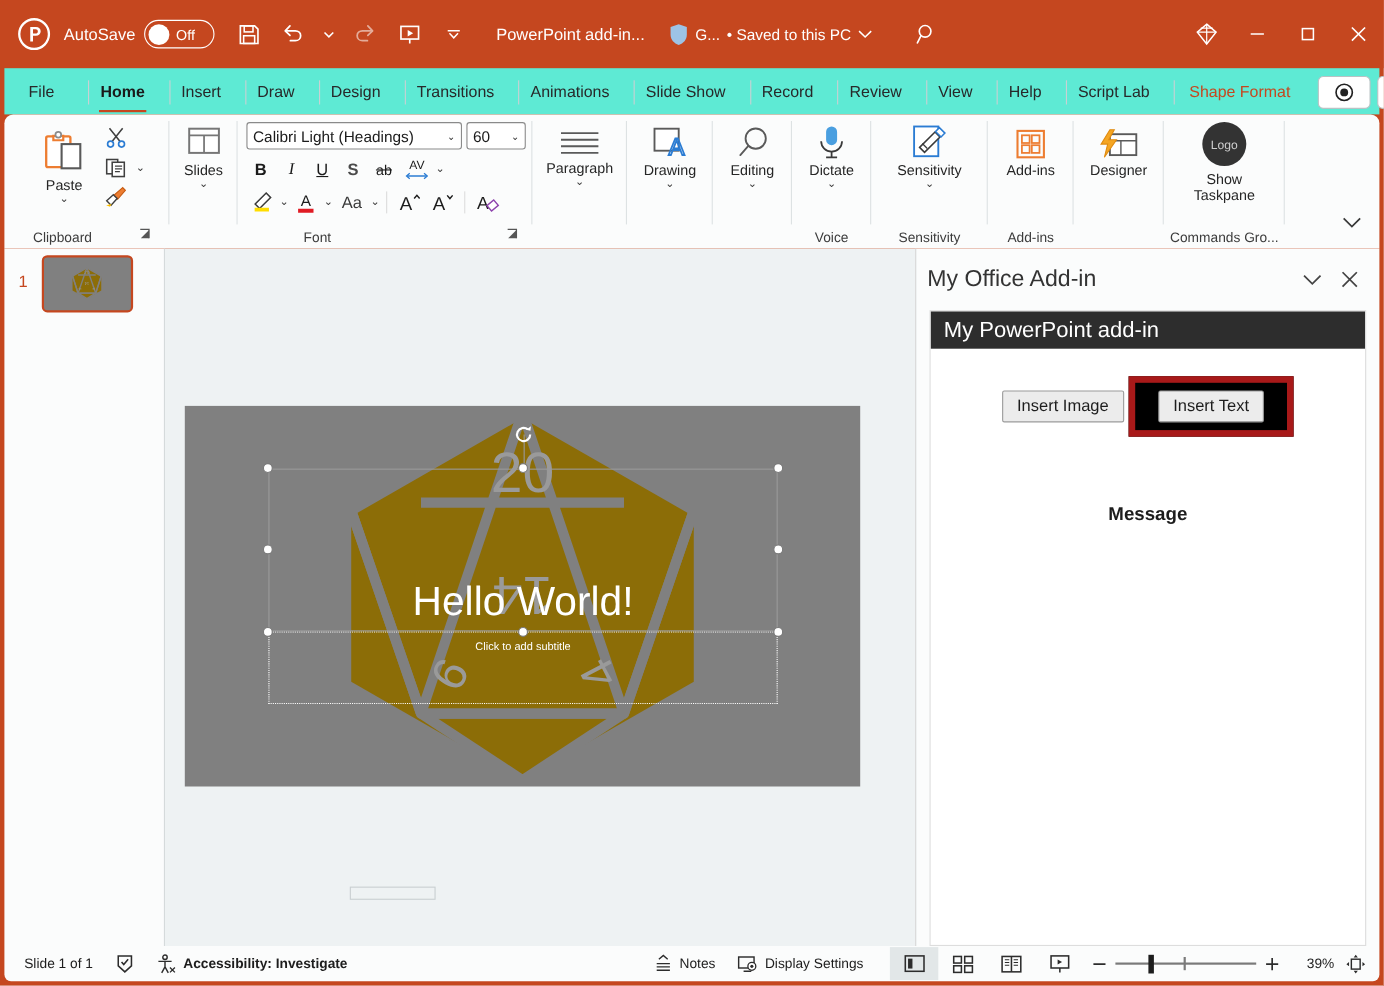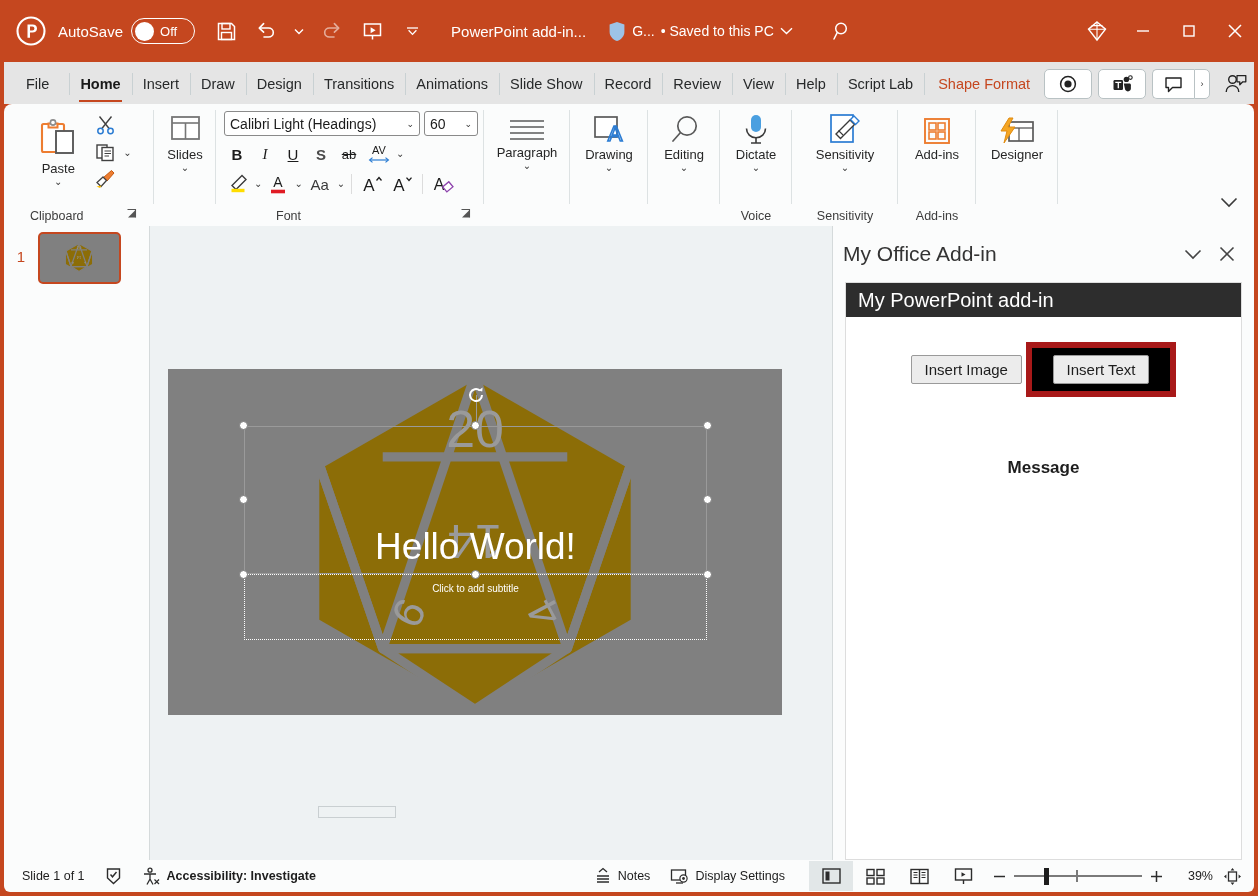--- a/index.html
+++ b/index.html
@@ -35,21 +35,21 @@
   .doc-title{ font-size:15px; margin-left:26px; white-space:nowrap; }
   .savestate{ display:flex; align-items:center; gap:6px; margin-left:22px; font-size:14px; white-space:nowrap;}
   .shield{ width:18px;height:21px; flex:0 0 auto;}
   .search-btn{ margin-left:32px; }
   .win-ctl{ position:absolute; top:0; height:62px; display:flex; align-items:center; }
   .win-btn{ width:46px;height:62px;display:flex;align-items:center;justify-content:center;color:#fff;}
 
   
   .tabbar{
     position:absolute; left:4px; top:62px; width:1250px; height:42px;
-    background:#e5e5e5; display:flex; align-items:flex-end;
+    background:#5eead4; display:flex; align-items:flex-end;gap:11px;
   }
   .tab{
     height:40px; padding:0 11px; display:flex; align-items:center; justify-content:center;
     font-size:14.5px; color:#27292a; position:relative; white-space:nowrap;
   }
   .tab + .tab::before{
     content:""; position:absolute; left:0; top:9px; bottom:9px; width:1px; background:#c9d1d3;
   }
   .tab.first{ padding-left:22px; padding-right:20px;}
   .tab.active{ font-weight:bold; color:#1a1a1a;}
@@ -554,20 +554,32 @@
           <rect x="12" y="6" width="24" height="19" fill="#fff" stroke="#5a5a5a" stroke-width="1.7"></rect>
           <path d="M12 12h24" stroke="#5a5a5a" stroke-width="1.3"></path>
           <path d="M22 12v13" stroke="#5a5a5a" stroke-width="1.3"></path>
           <path d="M12 2 4 15h6l-3 12 11-16h-7l5-9z" fill="#f5a623" stroke="#e08b10" stroke-width="1"></path>
         </svg>
         <span class="blabel">Designer</span>
       </div>
       <div class="rdiv"></div>
     </div>
 
+    <div class="rgroup" style="width:110px">
+      <div class="big-btn" style="padding-top:6px">
+        <svg width="46" height="46" viewBox="0 0 46 46">
+          <circle cx="23" cy="21" r="20" fill="#333333"></circle>
+          <text x="23" y="25" font-size="11" fill="#cfcfcf" text-anchor="middle" font-family="Liberation Sans">Logo</text>
+        </svg>
+        <span class="blabel">Show</span>
+        <span class="blabel">Taskpane</span>
+      </div>
+      <div class="rlabel">Commands Gro...</div>
+      <div class="rdiv"></div>
+    </div>
 
     <div style="margin-left:auto; padding:92px 16px 0 0;">
       <svg width="18" height="11" viewBox="0 0 18 11">
           <path d="M1.5 1.5 9 9 16.5 1.5" fill="none" stroke="#3a3a3a" stroke-width="1.6"></path>
         </svg>
     </div>
   </div>
 
   <div class="leftpane">
     <div class="thumb-row">

